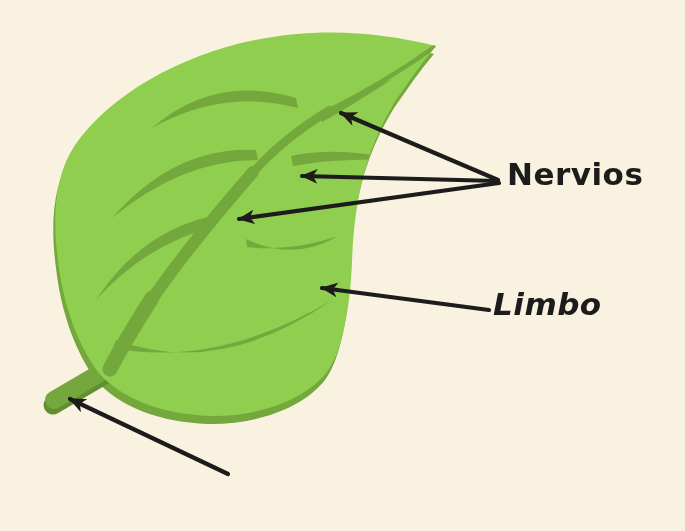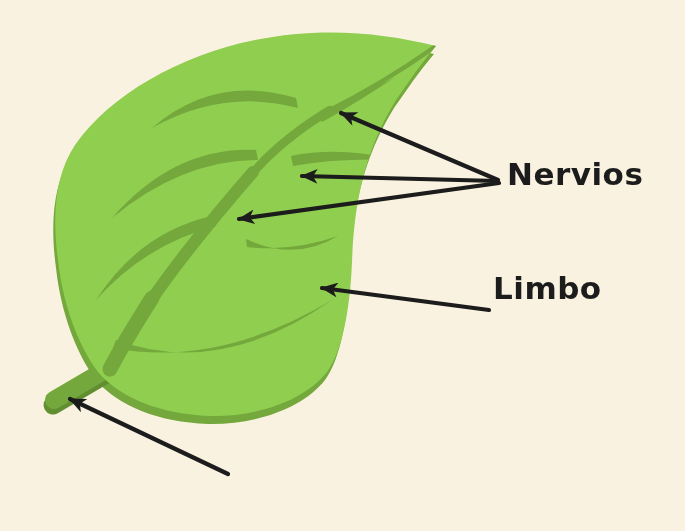--- a/index.html
+++ b/index.html
@@ -20,21 +20,21 @@
   .diagram-label{
     position:absolute;
     font-size:31px;
     font-weight:700;
     line-height:1;
     color:var(--text,#1C1C1C);
     letter-spacing:0.5px;
     white-space:nowrap;
   }
   .label-nervios{left:507px;top:159px;}
-  .label-limbo{left:493px;top:273px;}
+  .label-limbo{left:493px;top:289px;font-style:italic;}
   .label-peciolo{left:228px;top:462px;}
 </style>
 </head>
 <body>
 
 <div class="stage">
 
   <svg width="685" height="531" viewBox="0 0 685 531">
     <defs>
       <marker id="arrowhead" viewBox="0 0 4 3.5" refX="3.7" refY="1.75" markerWidth="4" markerHeight="3.5" orient="auto-start-reverse">

